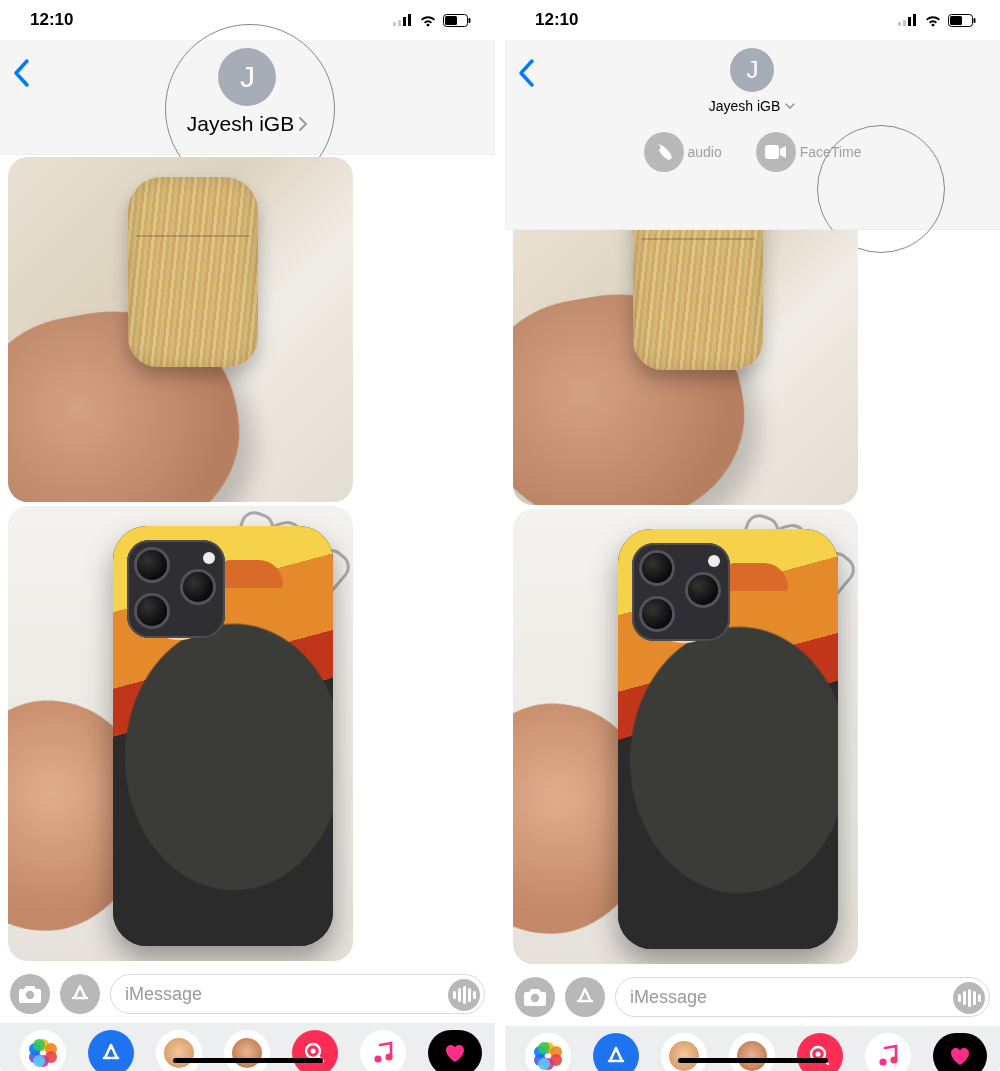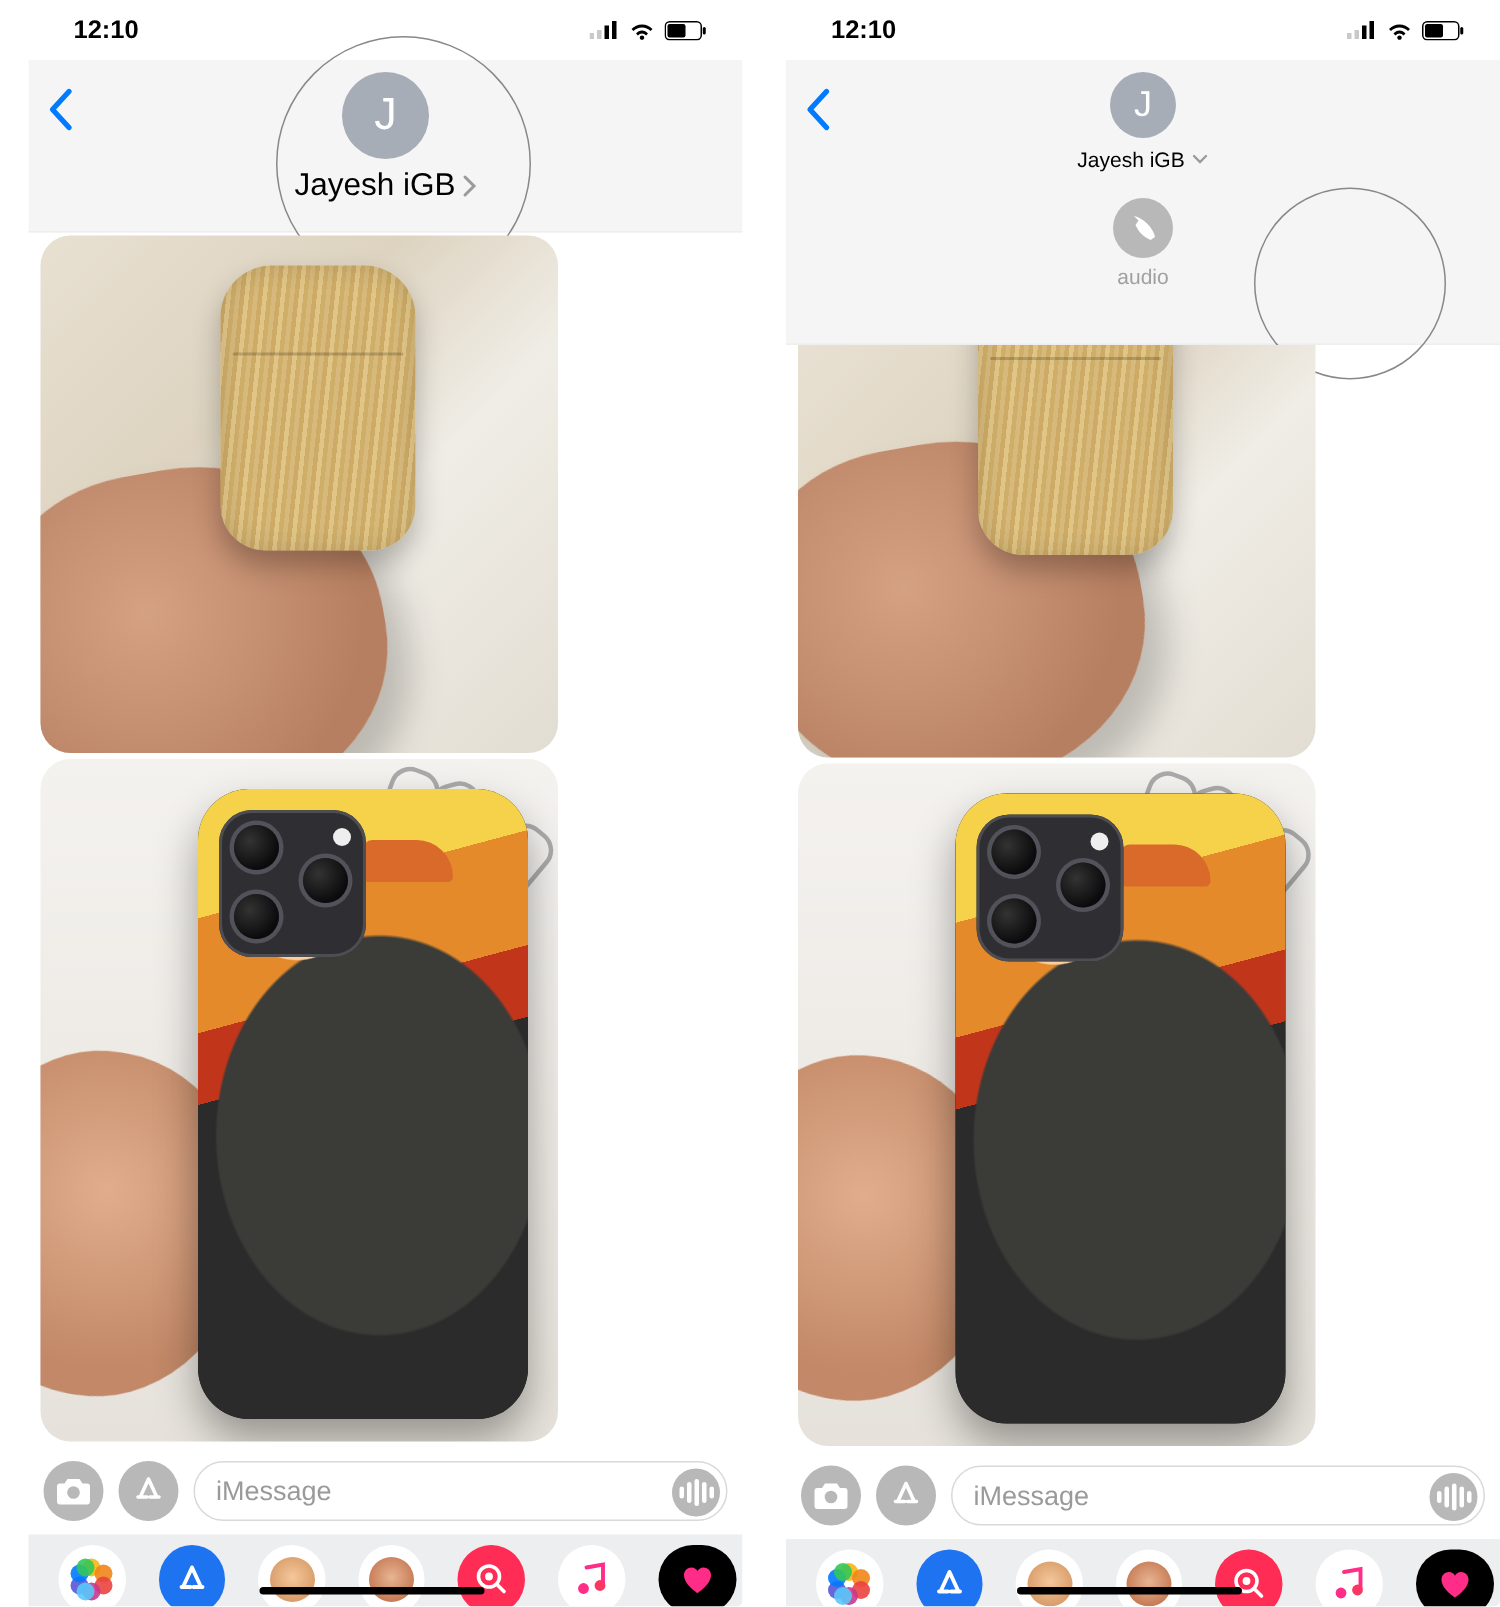--- a/index.html
+++ b/index.html
@@ -12,21 +12,20 @@
     gap: 10px;
     padding: 0;
   }
   .phone {
     width: 495px;
     height: 1071px;
     background: #fff;
     position: relative;
     overflow: hidden;
     border-radius: 4px;
-    padding-left: 19px;
   }
   .status-bar {
     height: 40px;
     display: flex;
     justify-content: space-between;
     align-items: center;
     padding: 0 24px 0 30px;
     font-size: 17px;
     font-weight: 600;
   }
@@ -77,21 +76,21 @@
     border-radius: 50%;
     pointer-events: none;
   }
   .action-row {
     display: flex;
     justify-content: center;
     gap: 34px;
     margin-top: 18px;
   }
   .action-item {
-    display: flex; flex-direction: column; align-items: center;
+    display: flex; flex-direction: row; align-items: center;
     gap: 4px;
     color: #a0a0a0;
     font-size: 14px;
   }
   .action-circle {
     width: 40px; height: 40px;
     border-radius: 50%;
     background: #b8b8b8;
     display: flex; align-items: center; justify-content: center;
     color: #fff;
@@ -434,20 +433,29 @@
       </div>
       <div class="action-row">
         <div class="action-item">
           <div class="action-circle">
               <svg width="20" height="20" viewBox="0 0 20 20">
                 <path d="M4 2c6 1 13 8 14 14l-3 2c-2-1-4-2-6-4s-3-4-4-6l2-3-3-3z" fill="#fff"></path>
               </svg>
             </div>
           <span>audio</span>
         </div>
+        <div class="action-item">
+          <div class="action-circle">
+              <svg width="22" height="14" viewBox="0 0 22 14">
+                <rect x="0" y="0" width="14" height="14" rx="3" fill="#fff"></rect>
+                <path d="M15 4l6-3v12l-6-3z" fill="#fff"></path>
+              </svg>
+            </div>
+          <span>FaceTime</span>
+        </div>
       </div>
     </div>
     <div class="highlight-circle" style="width:128px;height:128px;left:312px;top:85px;"></div>
   </div>
 
   <div class="messages" style="margin-top:-2px">
     <div class="msg-img img1" style="height:275px;border-top-left-radius:0;border-top-right-radius:0">
       <div class="hand1" style="bottom:-20px"></div>
       <div class="airpods-case" style="top:-50px"></div>
     </div>

